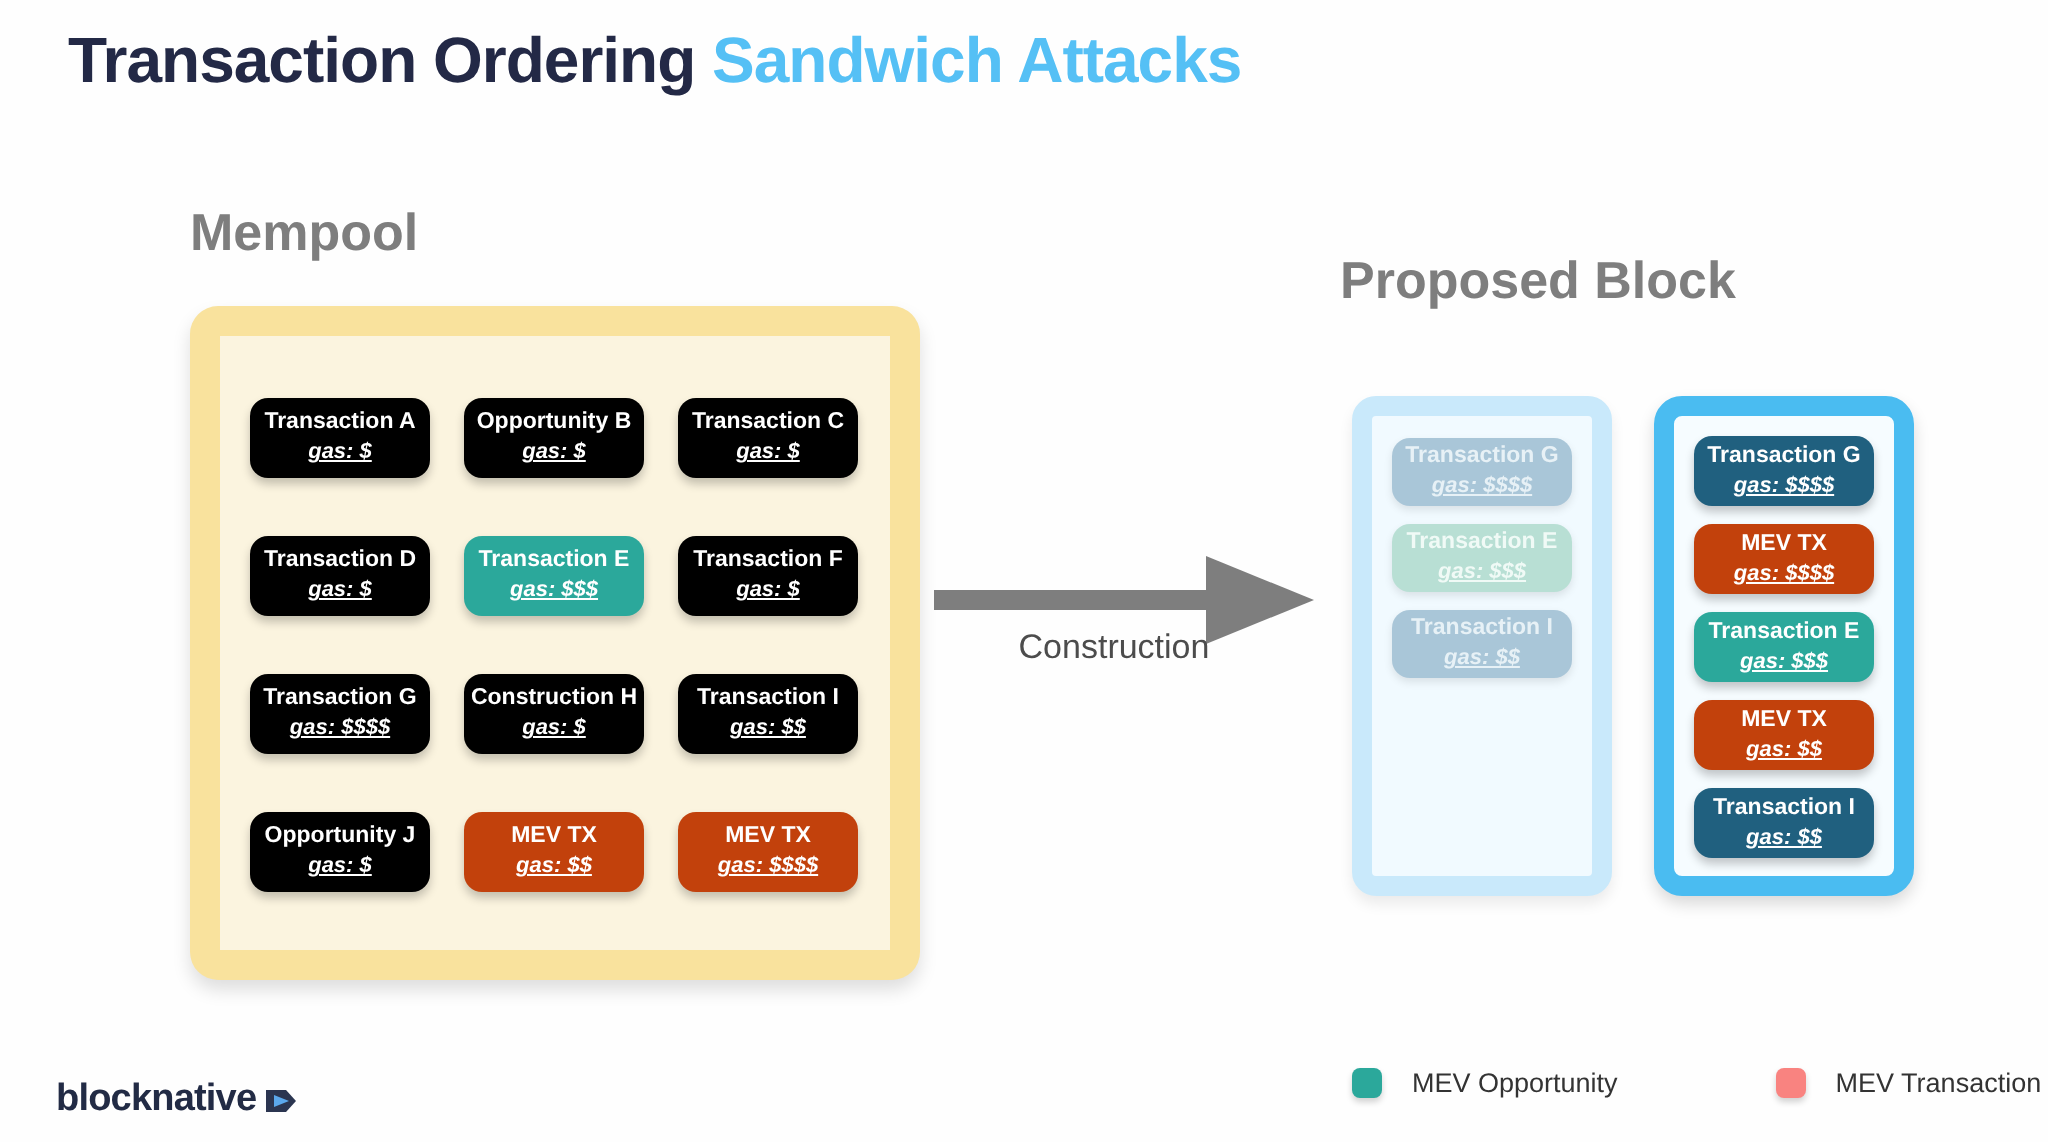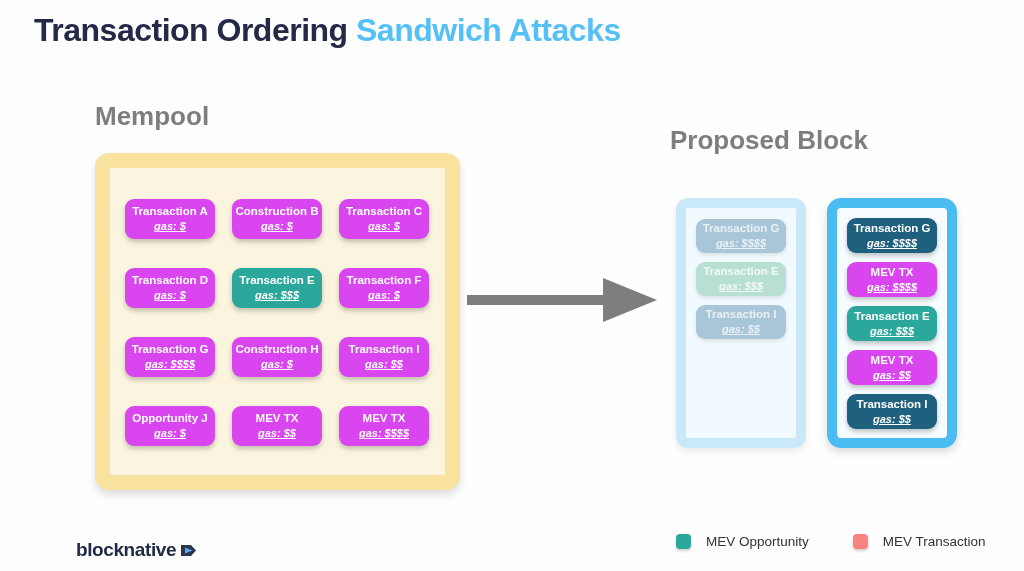--- a/index.html
+++ b/index.html
@@ -47,23 +47,23 @@
     border-radius: 9px;
     display: flex; flex-direction: column;
     align-items: center; justify-content: center;
     font-weight: 700; font-size: 11.5px; line-height: 1.3;
     color: #ffffff;
     box-shadow: 0 3px 5px rgba(0,0,0,0.22);
     text-align: center; white-space: nowrap;
   }
   .card .card-gas { font-style: italic; font-size: 11px; font-weight: 700; text-decoration: underline; }
 
-  .card-normal           { background: #d946ef; }
+  .card-normal           { background: #000000; }
   .card-mev-opportunity  { background: #2BA89B; }
-  .card-mev-transaction  { background: #d946ef; }
+  .card-mev-transaction  { background: #c2410c; }
   .card-included         { background: #20607F; }
   .card-ghost-normal     { background: #A9C6D8; color: #E7F1F6; }
   .card-ghost-opportunity{ background: #B8DFD4; color: #F0FAF6; }
 
   
   .arrow-svg { position: absolute; left: 465px; top: 277px; }
   .transition-label {
     position: absolute; left: 468px; top: 313px; width: 178px;
     text-align: center; font-size: 17px; color: #4C4C4C; line-height: 1.35;
   }
@@ -89,53 +89,53 @@
     border-radius: 14px;
     box-shadow: 0 4px 8px rgba(0,0,0,0.15);
     display: flex; flex-direction: column; align-items: center;
     gap: 9px; padding-top: 10px;
   }
   .final-box .card { height: 35px; }
 
   
   .logo {
     position: absolute; left: 28px; top: 539px;
-    display: flex; align-items: center; gap: 4px; margin-left: 48px;
+    display: flex; align-items: center; gap: 4px;
   }
   .logo-text {
     font-size: 19px; font-weight: 800; color: #222B45; letter-spacing: -0.4px;
   }
 
   .legend {
     position: absolute; left: 648px; top: 534px;
     display: flex; align-items: center;
   }
   .legend-group { display: flex; align-items: flex-start; padding-left: 28px; }
-  .legend-group + .legend-group { margin-left: 16px; }
+  .legend-group + .legend-group { margin-left: 51px; }
   .swatch {
     width: 15px; height: 15px; border-radius: 4px;
     box-shadow: 0 2px 3px rgba(0,0,0,0.18);
   }
   .legend-label { font-size: 13.5px; color: #333333; margin-left: 15px; }
 </style>
 </head>
 <body>
 
 <h1 class="page-title"><span>Transaction Ordering</span> <span class="accent">Sandwich Attacks</span></h1>
 
 <div class="section-heading heading-mempool">Mempool</div>
 <div class="section-heading heading-proposed">Proposed Block</div>
 
 <div class="mempool-box">
   <div class="card card-normal">
     <span>Transaction A</span>
     <span class="card-gas">gas: $</span>
   </div>
   <div class="card card-normal">
-    <span>Construction B</span>
+    <span>Opportunity B</span>
     <span class="card-gas">gas: $</span>
   </div>
   <div class="card card-normal">
     <span>Transaction C</span>
     <span class="card-gas">gas: $</span>
   </div>
   <div class="card card-normal">
     <span>Transaction D</span>
     <span class="card-gas">gas: $</span>
   </div>
@@ -171,20 +171,21 @@
     <span>MEV TX</span>
     <span class="card-gas">gas: $$$$</span>
   </div>
 </div>
 
 <svg class="arrow-svg" width="195" height="46" viewBox="0 0 195 46">
   <rect x="2" y="18" width="143" height="10" fill="#7E7E7E"></rect>
   <polygon points="138,1 192,23 138,45" fill="#7E7E7E"></polygon>
 </svg>
 <div class="transition-label">
+  <div>Construction</div>
 </div>
 
 <div class="candidate-box">
   <div class="card card-ghost-normal">
     <span>Transaction G</span>
     <span class="card-gas">gas: $$$$</span>
   </div>
   <div class="card card-ghost-opportunity">
     <span>Transaction E</span>
     <span class="card-gas">gas: $$$</span>

